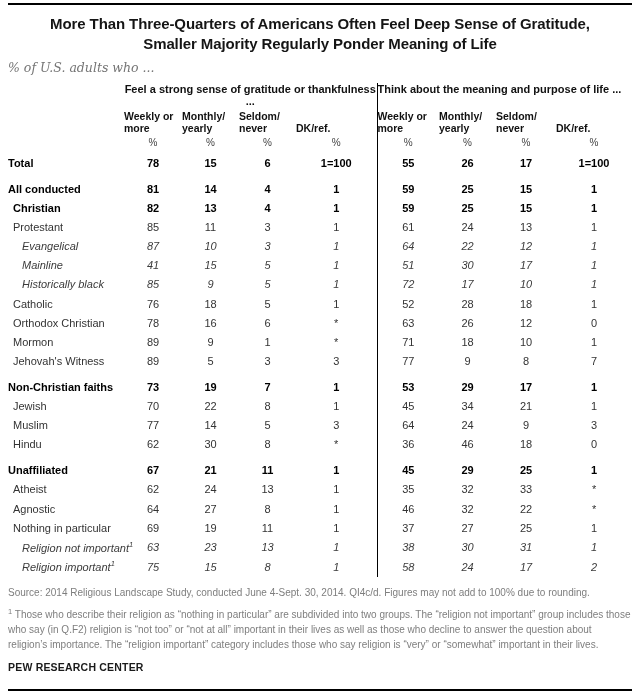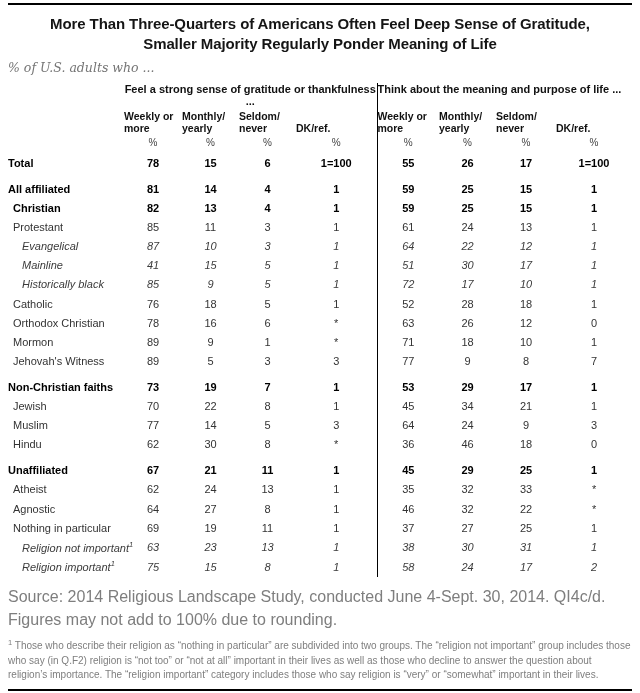--- a/index.html
+++ b/index.html
@@ -61,21 +61,21 @@
   tbody td.val { text-align: center; padding: 3px 0 4px; line-height: 1.1; color: #333; }
 
   tr.r-bold th.row-label, tr.r-bold td.val { font-weight: bold; color: #000; }
   tr.r-italic th.row-label, tr.r-italic td.val { font-style: italic; color: #3c3c3c; }
   .ind-1 { padding-left: 5px !important; }
   .ind-2 { padding-left: 14px !important; }
   tr.spacer td { height: 7px; padding: 0; }
   sup { font-size: 7.5px; }
 
   .source {
-    margin-top: 9px; font-size: 16px; color: #7e7e7e; line-height: 1.4;
+    margin-top: 9px; font-size: 10px; color: #7e7e7e; line-height: 1.4;
   }
   .footnote {
     margin-top: 7px; font-size: 10px; color: #7e7e7e; line-height: 1.45;
     width: 624px;
   }
   .branding {
     margin-top: 9px; font-size: 10.5px; font-weight: bold; color: #1a1a1a;
     letter-spacing: 0.2px;
   }
 </style>
@@ -149,21 +149,21 @@
           <td class="val div-l">55</td>
           <td class="val">26</td>
           <td class="val">17</td>
           <td class="val">1=100</td>
         </tr>
         <tr class="spacer">
           <td colspan="5"></td>
           <td colspan="4" class="div-l"></td>
         </tr>
         <tr class="r-bold">
-          <th class="row-label ind-0" scope="row">All affiliated</th>
+          <th class="row-label ind-0" scope="row">All conducted</th>
           <td class="val">81</td>
           <td class="val">14</td>
           <td class="val">4</td>
           <td class="val">1</td>
           <td class="val div-l">59</td>
           <td class="val">25</td>
           <td class="val">15</td>
           <td class="val">1</td>
         </tr>
         <tr class="r-bold">

